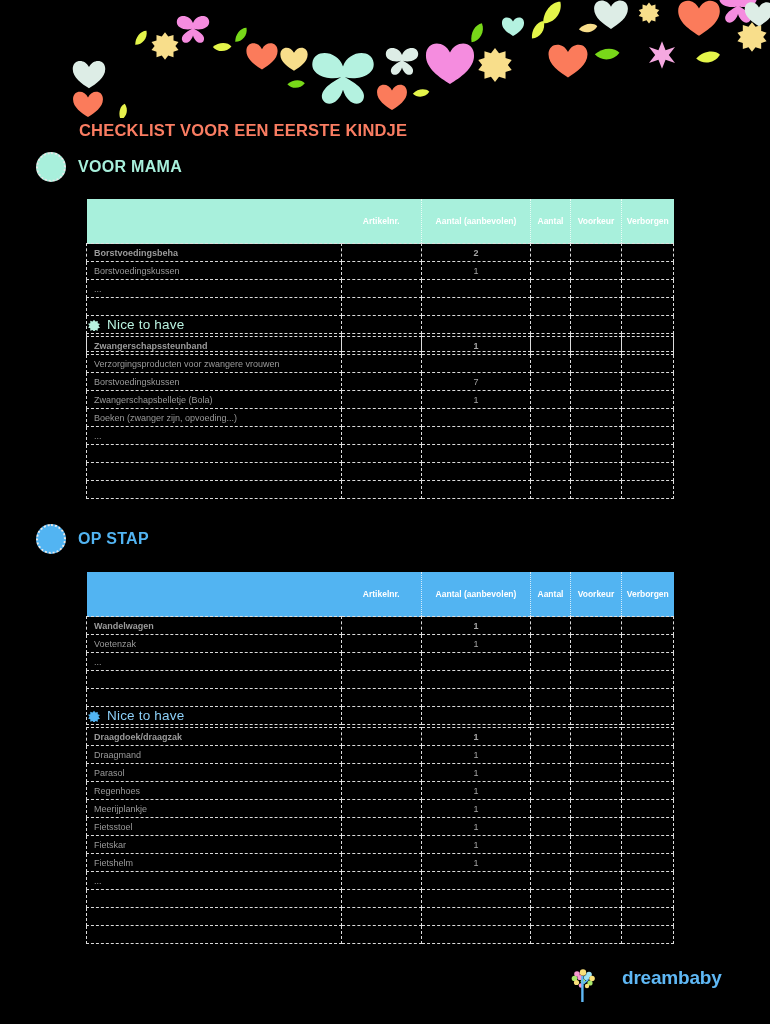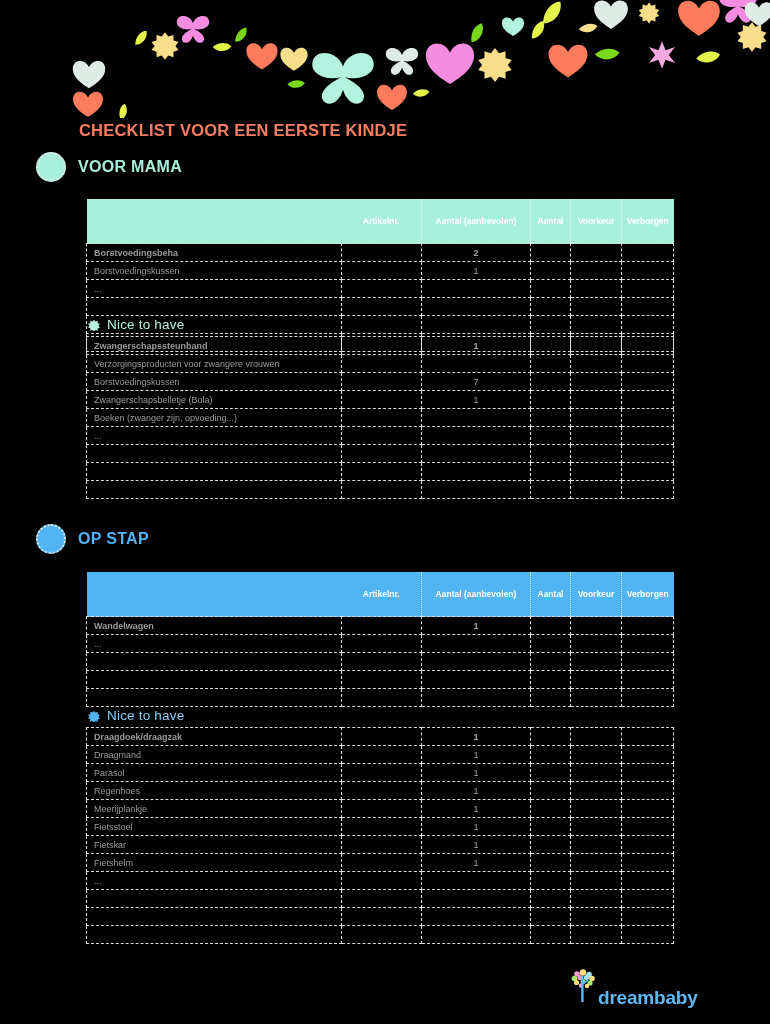--- a/index.html
+++ b/index.html
@@ -80,21 +80,21 @@
     color:#9a9a9a; font-size:9px;
     vertical-align:middle;
     white-space:nowrap; overflow:hidden;
   }
   table.cl td.num { text-align:center; padding:0; color:#a5a5a5; }
   table.cl tbody tr td:first-child { border-left:1px dashed #dcdcdc; }
   table.cl tbody tr:first-child td { border-top:1px dashed #dcdcdc;font-weight:bold; }
   table.cl td:last-child { border-right:1px dashed #dcdcdc; }
 
   
-  .logo { position:absolute; left:570px; top:968px; display:flex; align-items:flex-end; }
+  .logo { position:absolute; left:570px; top:968px; display:flex; align-items:flex-start;gap:24px; }
   .logo-word {
     font-size:19px; font-weight:bold; color:#5FB8F5; letter-spacing:-0.2px;
     line-height:1; margin-left:-2px; padding-bottom:1px;
   }
 </style>
 </head>
 <body>
 
 <div class="page">
 
@@ -364,20 +364,28 @@
     <tbody>
         <tr>
           <td>Wandelwagen</td>
           <td class="num"></td>
           <td class="num">1</td>
           <td class="num"></td>
           <td class="num"></td>
           <td class="num"></td>
         </tr>
         <tr>
+          <td>Voetenzak</td>
+          <td class="num"></td>
+          <td class="num">1</td>
+          <td class="num"></td>
+          <td class="num"></td>
+          <td class="num"></td>
+        </tr>
+        <tr>
           <td>...</td>
           <td class="num"></td>
           <td class="num"></td>
           <td class="num"></td>
           <td class="num"></td>
           <td class="num"></td>
         </tr>
         <tr>
           <td></td>
           <td class="num"></td>

